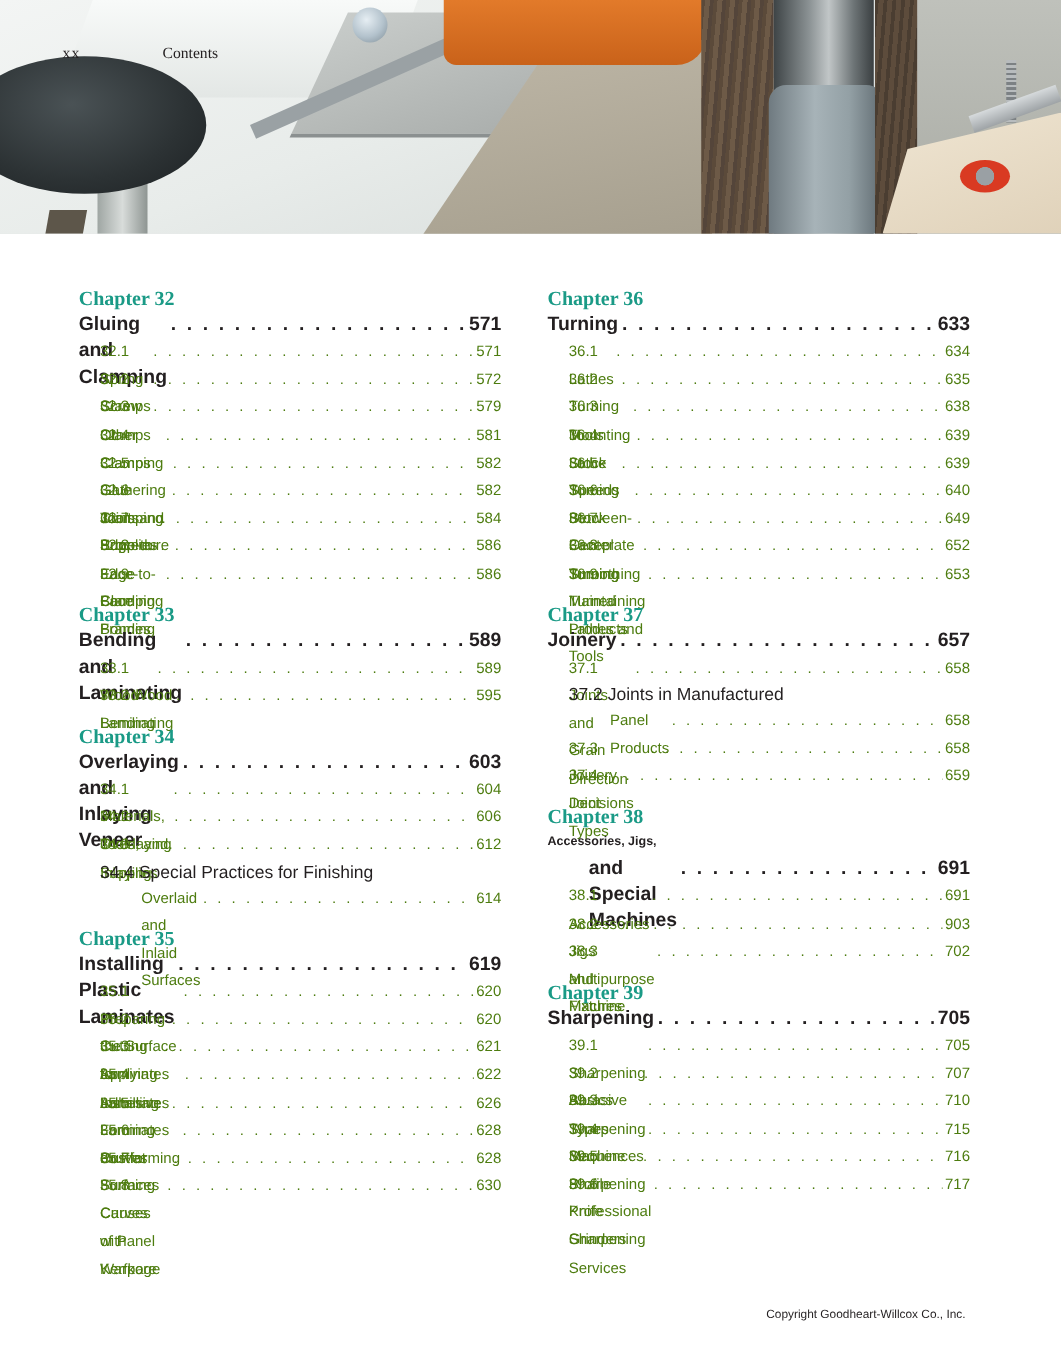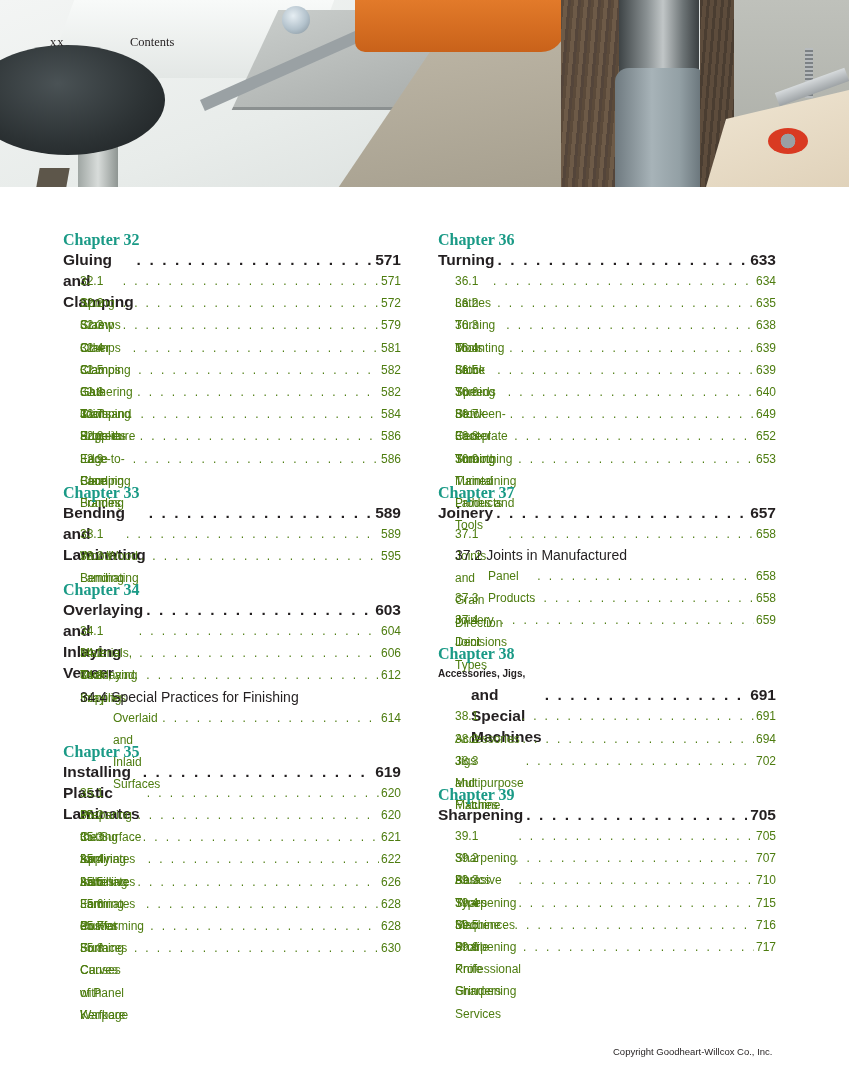--- a/index.html
+++ b/index.html
@@ -341,21 +341,21 @@
       <span class="page">691</span>
     </div>
     <div class="section-row">
         <span>38.1 Accessories</span>
         <span class="leader"></span>
         <span class="page">691</span>
       </div>
     <div class="section-row">
         <span>38.2 Jigs and Fixtures</span>
         <span class="leader"></span>
-        <span class="page">694</span>
+        <span class="page">903</span>
       </div>
     <div class="section-row">
         <span>38.3 Multipurpose Machine</span>
         <span class="leader"></span>
         <span class="page">702</span>
       </div>
   </div>
   <div class="gap"></div>
 
   <div class="chapter">

